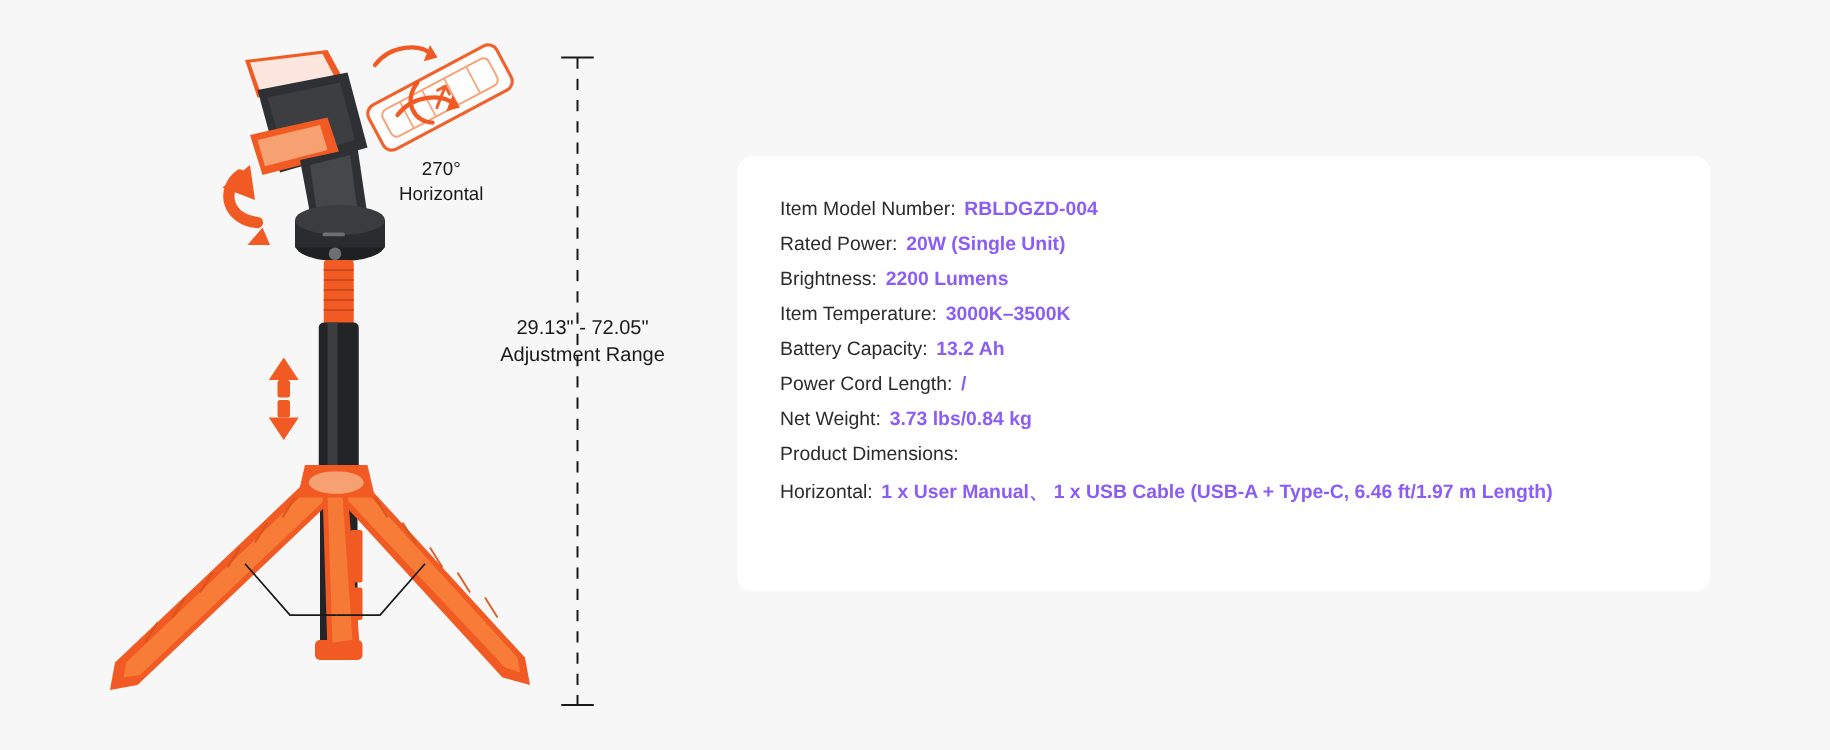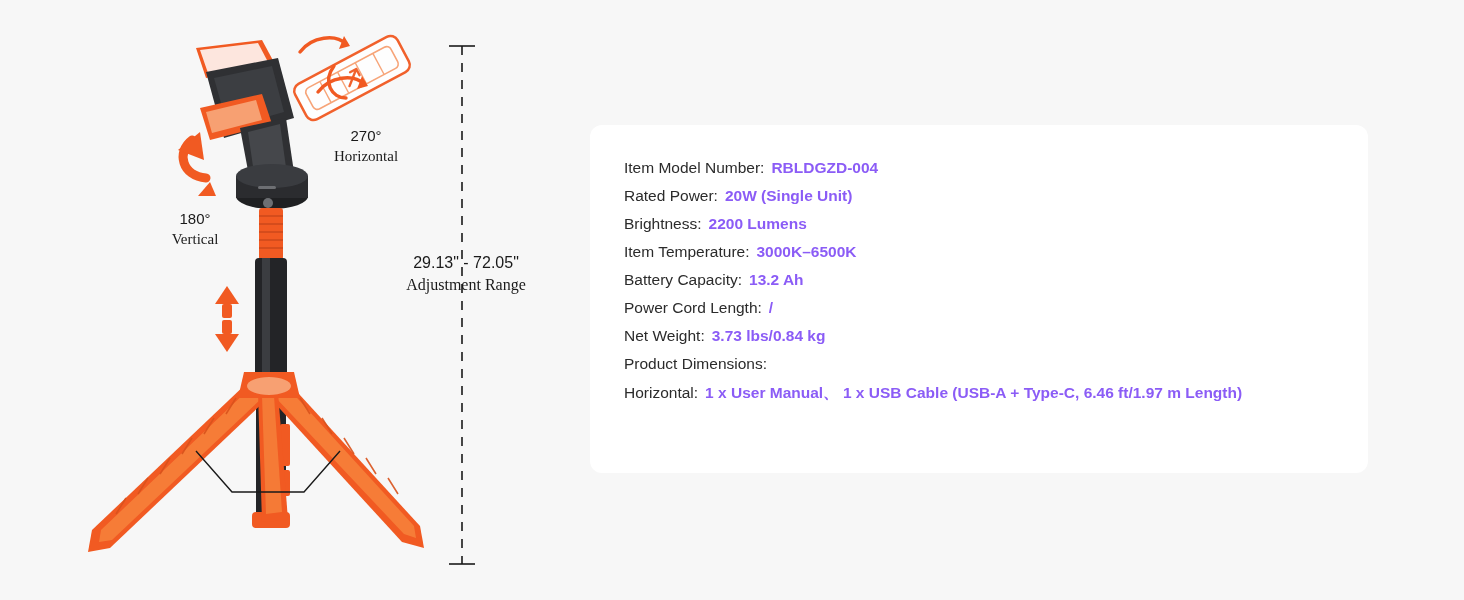--- a/index.html
+++ b/index.html
@@ -32,23 +32,23 @@
   .annot {
     position: absolute;
     text-align: center;
     color: #1a1a1a;
     font-size: 15px;
     line-height: 1.35;
     font-weight: 500;
     white-space: nowrap;
   }
   .annot .l1 { display: block; }
-  .annot .l2 { display: block; font-family: Liberation Serif, serif; }
-
-  #annot-horizontal { left: 306px; top: 126px; width: 120px; }
+  .annot .l2 { display: block; }
+
+  #annot-horizontal { left: 293px; top: 126px; width: 120px; }
   #annot-vertical   { left: 140px; top: 209px; width: 110px; }
   #annot-range      { left: 384px; top: 252px; width: 164px; font-size: 16px; }
 
   
   #spec-card {
     position: absolute;
     left: 590px;
     top: 125px;
     width: 778px;
     height: 348px;
@@ -195,24 +195,20 @@
       <line x1="449" y1="46" x2="475" y2="46"></line>
       <line x1="449" y1="564" x2="475" y2="564"></line>
     </g>
   </svg>
 
   <div class="annot" id="annot-horizontal">
     <span class="l1">270°</span>
     <span class="l2">Horizontal</span>
   </div>
 
-  <div class="annot" id="annot-vertical">
-    <span class="l1">180°</span>
-    <span class="l2">Vertical</span>
-  </div>
 
   <div class="annot" id="annot-range">
     <span class="l1">29.13" - 72.05"</span>
     <span class="l2">Adjustment Range</span>
   </div>
 </div>
 
 <div id="spec-card">
 
   <div class="spec-row">
@@ -225,21 +221,21 @@
     <span class="spec-value">20W (Single Unit)</span>
   </div>
 
   <div class="spec-row">
     <span class="spec-label">Brightness:</span>
     <span class="spec-value">2200 Lumens</span>
   </div>
 
   <div class="spec-row">
     <span class="spec-label">Item Temperature:</span>
-    <span class="spec-value">3000K–6500K</span>
+    <span class="spec-value">3000K–3500K</span>
   </div>
 
 
   <div class="spec-row">
     <span class="spec-label">Battery Capacity:</span>
     <span class="spec-value">13.2 Ah</span>
   </div>
 
   <div class="spec-row">
     <span class="spec-label">Power Cord Length:</span>

